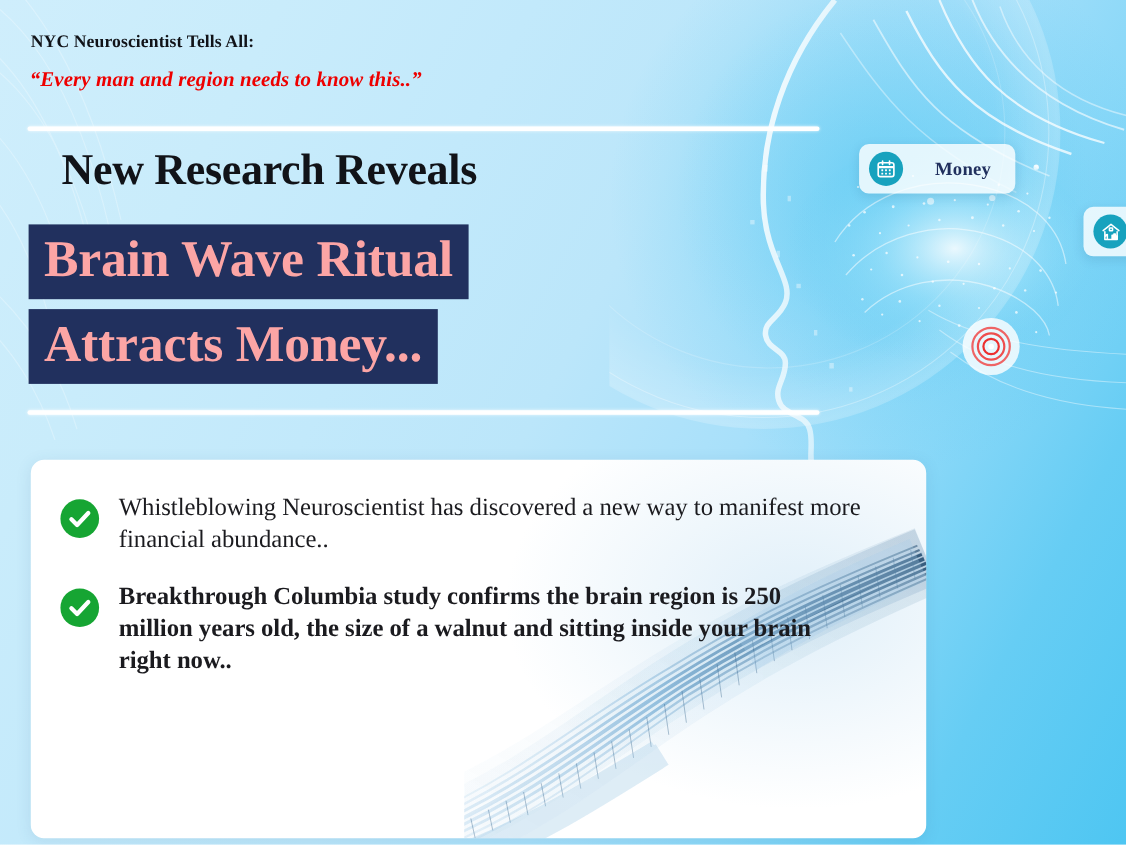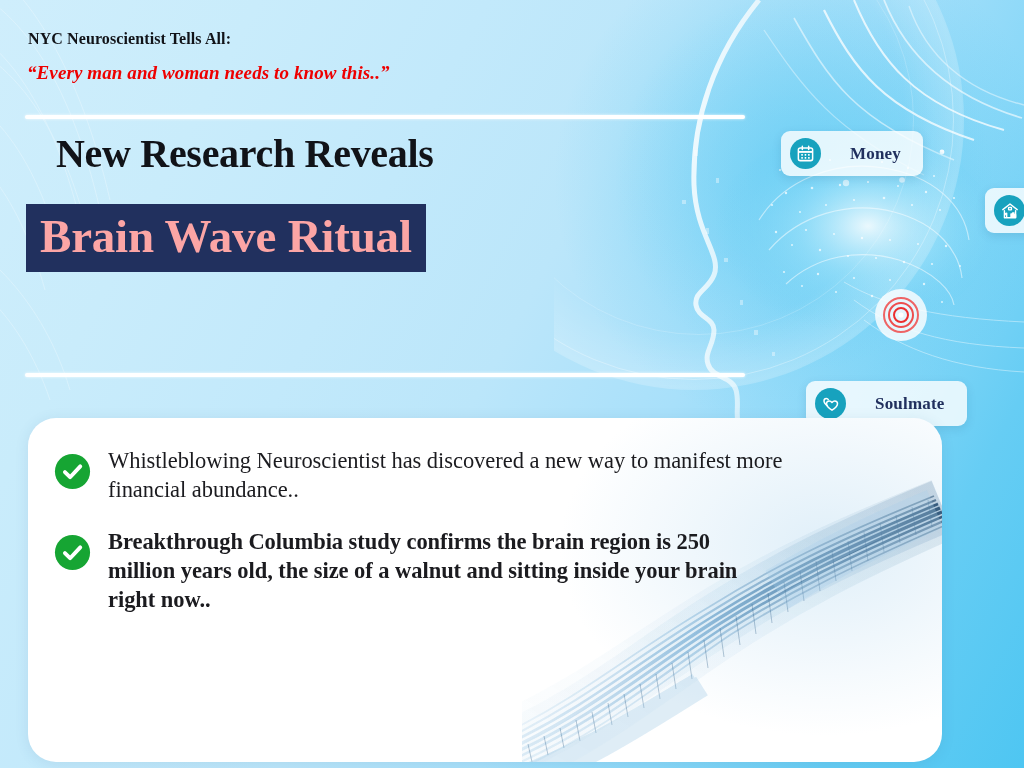--- a/index.html
+++ b/index.html
@@ -94,22 +94,22 @@
   .pill-lb {
     font-size:17px; font-weight:700; color:#21305e; letter-spacing:.2px;
     white-space:nowrap;
   }
   #pill-money    { left:781px; top:131px; }
   #pill-home     { left:985px; top:188px; padding-right:9px; }
   #pill-soulmate { left:806px; top:381px; }
 
   
   .card {
-    position:absolute; left:28px; top:418px; width:914px; height:344px;
-    background:#ffffff; border-radius:28px;
+    position:absolute; left:28px; top:418px; width:814px; height:344px;
+    background:#ffffff; border-radius:12px;
     box-shadow:0 2px 14px rgba(40,90,130,.10);
     overflow:hidden;
   }
   .card-wave {
     position:absolute; right:-10px; bottom:-30px; width:430px; height:330px;
     pointer-events:none; opacity:.95;
   }
   .card-haze {
     position:absolute; right:0; top:0; width:420px; height:344px;
     background:radial-gradient(ellipse at 72% 38%, rgba(198,226,244,.55) 0%, rgba(255,255,255,0) 62%);
@@ -267,26 +267,27 @@
     <svg class="pulse" viewBox="0 0 58 58">
       <circle cx="29" cy="29" r="26" fill="#ffffff" opacity=".80"></circle>
       <circle cx="29" cy="29" r="17" fill="none" stroke="#f04a4a" stroke-width="2" opacity=".85"></circle>
       <circle cx="29" cy="29" r="12" fill="none" stroke="#ee3b3b" stroke-width="2" opacity=".9"></circle>
       <circle cx="29" cy="29" r="7" fill="none" stroke="#ec2f2f" stroke-width="2"></circle>
       <circle cx="29" cy="29" r="2.6" fill="#ffffff"></circle>
     </svg>
   </div>
 
   <div class="kicker">NYC Neuroscientist Tells All:</div>
-  <div class="quote">“Every man and woman needs to know this..”</div>
+  <div class="quote">“Every man and region needs to know this..”</div>
 
   <div class="rule top"></div>
 
   <div class="h-line1">New Research Reveals</div>
   <div class="hl a">Brain Wave Ritual</div>
+  <div class="hl b">Attracts Money...</div>
 
   <div class="rule bottom"></div>
 
   <div class="pill" id="pill-money">
     <span class="pill-ic">
       <svg width="19" height="19" viewBox="0 0 24 24" fill="none" stroke="#ffffff" stroke-width="1.9">
         <rect x="3" y="5" width="18" height="16" rx="2.4"></rect>
         <path d="M3 10h18" stroke-width="2.4"></path>
         <path d="M8 3v4M16 3v4" stroke-linecap="round"></path>
         <g fill="#ffffff" stroke="none">
@@ -310,30 +311,20 @@
         <rect x="10.3" y="7.6" width="3.4" height="3" rx=".5"></rect>
         <path d="M8 14.6v5M8 14.6c-1.1 0-1.9.8-1.9 1.8"></path>
         <rect x="13.2" y="15.6" width="1.5" height="4"></rect>
         <rect x="15.2" y="14.2" width="1.5" height="5.4"></rect>
         <rect x="17.2" y="16.4" width="1.5" height="3.2"></rect>
       </svg>
     </span>
     <span class="pill-lb"></span>
   </div>
 
-  <div class="pill" id="pill-soulmate">
-    <span class="pill-ic">
-      <svg width="20" height="20" viewBox="0 0 24 24" fill="none" stroke="#ffffff" stroke-width="1.8" stroke-linejoin="round">
-        <path d="M13.2 19.4c-3.1-2-6.6-4.4-6.6-7.7 0-2 1.5-3.4 3.3-3.4 1.2 0 2.3.6 3.3 1.9
-                 1-1.3 2.1-1.9 3.3-1.9 1.8 0 3.3 1.4 3.3 3.4 0 3.3-3.5 5.7-6.6 7.7z"></path>
-        <path d="M8.1 14.6C5.9 12.9 3.6 11 3.6 8.4c0-1.7 1.3-2.9 2.8-2.9 1 0 1.9.5 2.8 1.6"></path>
-      </svg>
-    </span>
-    <span class="pill-lb">Soulmate</span>
-  </div>
 
   <div class="card">
     <div class="card-haze"></div>
 
     <svg class="card-wave" viewBox="0 0 430 330">
       <defs>
         <linearGradient id="wv" x1="0" y1="1" x2="1" y2="0">
           <stop offset="0%" stop-color="#9cc7e6" stop-opacity=".30"></stop>
           <stop offset="45%" stop-color="#5f9fcd" stop-opacity=".62"></stop>
           <stop offset="100%" stop-color="#20496e" stop-opacity=".92"></stop>

